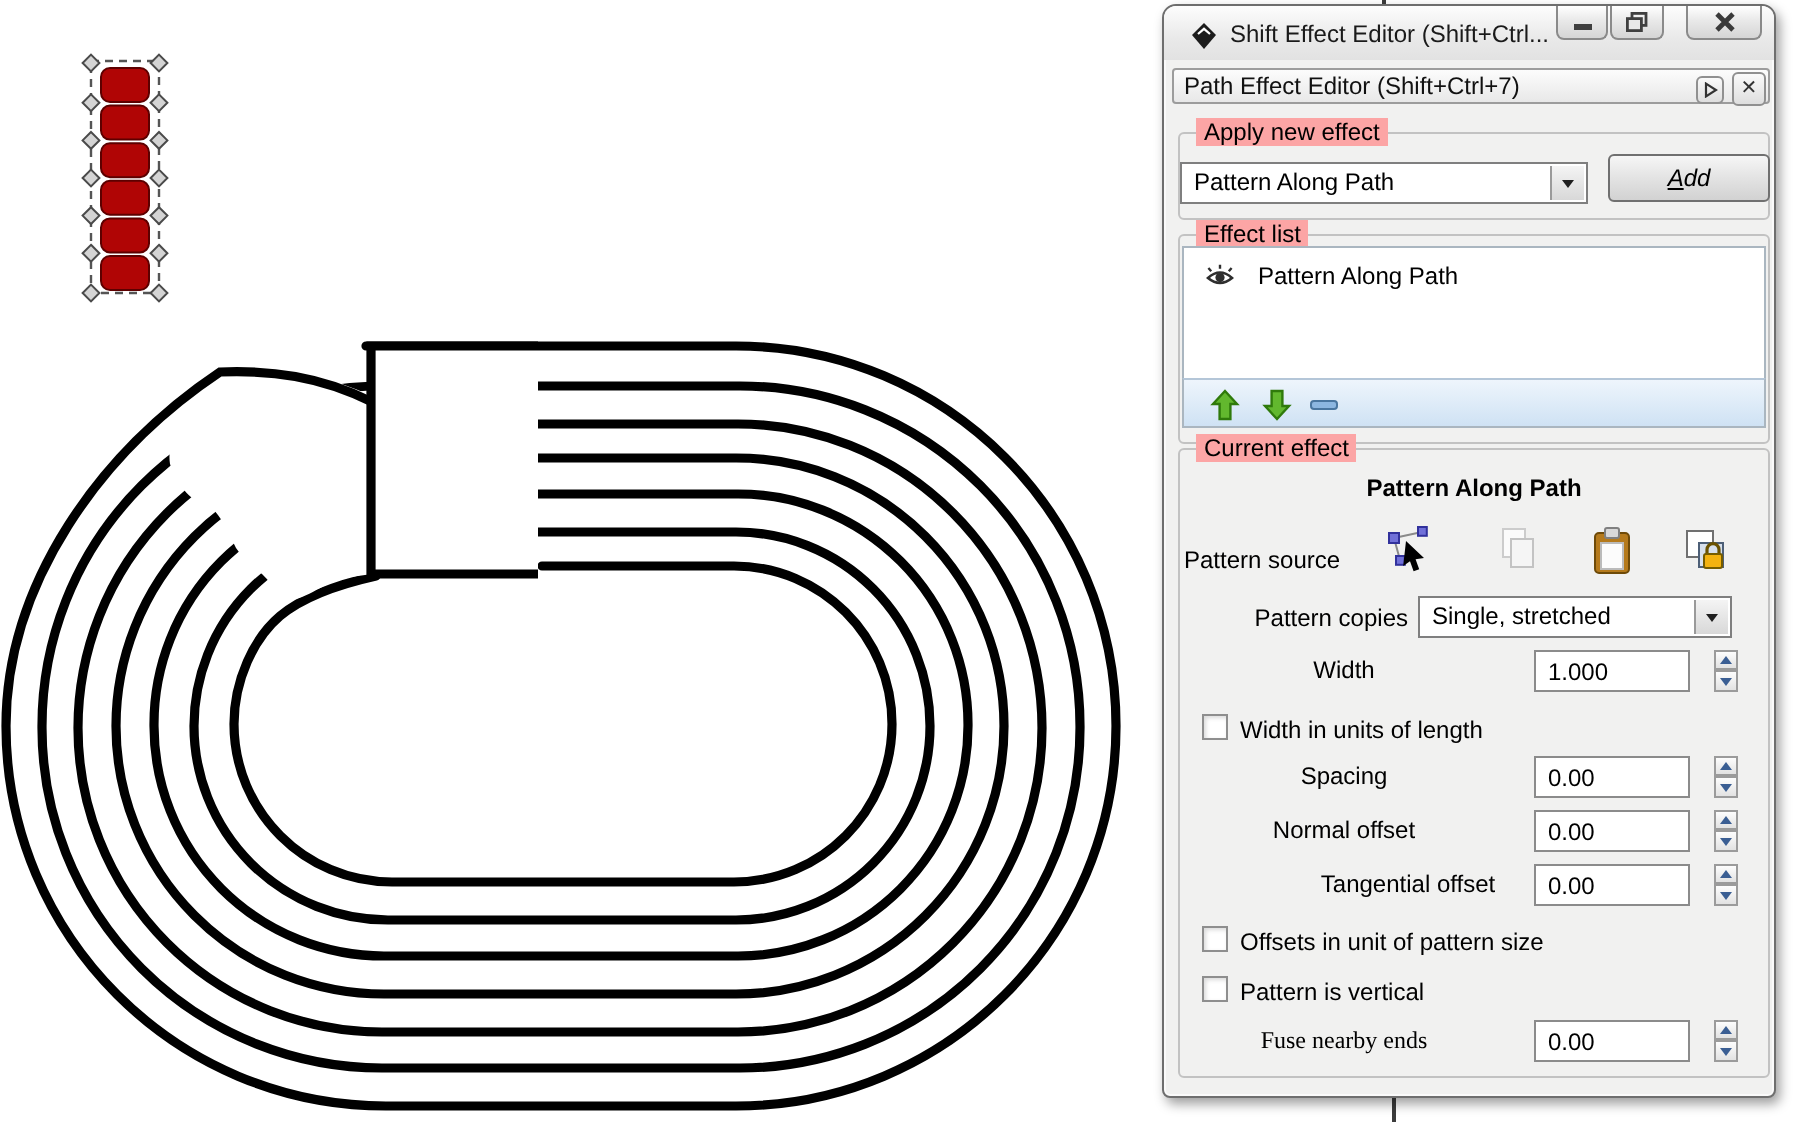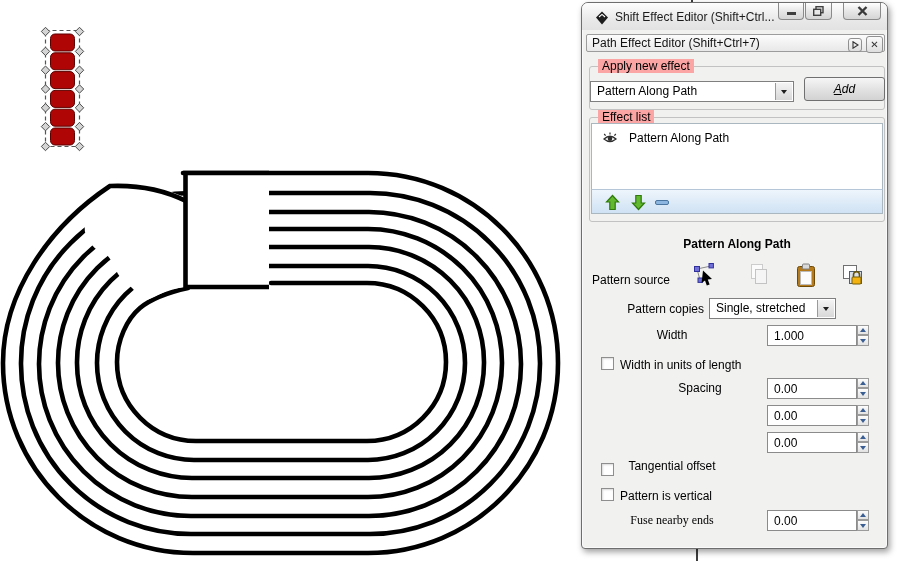--- a/index.html
+++ b/index.html
@@ -45,21 +45,21 @@
   #grp-current { left:7px; top:221px; width:296px; height:315px; }
 
   .combo { position:absolute; background:#fff; border:1px solid #7f7f7f; height:21px; }
   .combo-text { position:absolute; left:6px; top:2px; white-space:nowrap; }
   .combo-btn { position:absolute; right:1px; top:1px; bottom:1px; width:17px;
                background:linear-gradient(#f4f4f4,#d8d8d8); border-left:1px solid #9a9a9a;
                display:flex; align-items:center; justify-content:center; }
   .tri-down { width:0; height:0; border-left:3.5px solid transparent; border-right:3.5px solid transparent;
               border-top:4px solid #1f1f1f; }
   #combo-apply { left:8px; top:78px; width:204px; }
-  #combo-copies { left:127px; top:295px; width:127px;text-decoration:underline; }
+  #combo-copies { left:127px; top:295px; width:157px;text-decoration:underline; }
 
   #btn-add { position:absolute; left:222px; top:74px; width:81px; height:24px;
              background:linear-gradient(#f6f6f6,#e3e3e3 50%,#d2d2d2); border:1px solid #707070;
              border-radius:3px; text-align:center; line-height:22px;font-style:italic; }
   .ufirst { display:inline-block; }
   .ufirst::first-letter { text-decoration:underline; }
 
   #effect-listbox { position:absolute; left:9px; top:120px; width:292px; height:66px;
                     background:#fff; border:1px solid #aab6c0; border-bottom:none; }
   #effect-row { position:absolute; left:0; top:3px; width:100%; height:22px; }
@@ -72,21 +72,21 @@
   .minus-glyph { width:14px; height:5px; background:#8cb6e0; border:1px solid #49759f; border-radius:2px; }
 
   #cur-title { position:absolute; left:7px; top:234px; width:296px; text-align:center; font-weight:bold; }
   #lbl-pattern-source { position:absolute; left:10px; top:270px; }
   .srcicon { position:absolute; top:258px; width:26px; height:28px; display:flex; align-items:center; justify-content:center; }
   #icon-edit { left:110px; } #icon-copy { left:163px; } #icon-paste { left:211px; } #icon-link { left:257px; }
 
   #lbl-copies { position:absolute; left:0; top:299px; width:122px; text-align:right; }
 
   .fld-label { position:absolute; left:0; width:180px; text-align:center; }
-  .fld-input { position:absolute; left:185px; width:90px; height:21px; background:#fff;
+  .fld-input { position:absolute; left:185px; width:78px; height:21px; background:#fff;
                border:1px solid #8b8b8b; padding:3px 0 0 6px; }
   .spin { position:absolute; left:275px; width:12px; height:21px; }
   .spin .sb { position:absolute; left:0; width:12px; height:10px; background:linear-gradient(#fdfdfd,#e2e2e2);
               border:1px solid #9b9b9b; display:flex; align-items:center; justify-content:center; }
   .spin .sb.up { top:0; } .spin .sb.dn { top:10px; height:11px; }
   .tri-up-s { width:0;height:0;border-left:3px solid transparent;border-right:3px solid transparent;border-bottom:4px solid #3a5e93; }
   .tri-dn-s { width:0;height:0;border-left:3px solid transparent;border-right:3px solid transparent;border-top:4px solid #3a5e93; }
 
   .chk { position:absolute; left:19px; width:13px; height:13px; background:#fff; border:1px solid #8e8e8e;
          box-shadow: inset 1px 1px 2px rgba(0,0,0,.15); }
@@ -222,20 +222,23 @@
       <div class="tbbtn" id="btn-down">
         <svg width="15" height="17" viewBox="0 0 15 17">
           <path d="M7.5,15.5 L1.5,9 H4.8 V1.5 H10.2 V9 H13.5 Z" fill="#62b82e" stroke="#2f7a0b" stroke-width="1.2"></path>
         </svg>
       </div>
       <div class="tbbtn" id="btn-remove">
         <div class="minus-glyph"></div>
       </div>
     </div>
 
+    <div class="group" id="grp-current">
+      <span class="group-label">Current effect</span>
+    </div>
     <div id="cur-title">Pattern Along Path</div>
 
     <span id="lbl-pattern-source">Pattern source</span>
     <div class="srcicon" id="icon-edit">
       <svg width="24" height="26" viewBox="0 0 24 26">
         <path d="M4,7 L18,4 M4,7 L7,18" stroke="#8a8a8a" stroke-width="1"></path>
         <rect x="1.5" y="4.5" width="5" height="5" fill="#7070d8" stroke="#31319c"></rect>
         <rect x="16" y="1.5" width="4.4" height="4.4" fill="#7070d8" stroke="#31319c"></rect>
         <rect x="5" y="16" width="4.4" height="4.4" fill="#7070d8" stroke="#31319c"></rect>
         <path d="M10,8.5 L19,17 L14.8,17.6 L16.6,22.6 L13.8,23.6 L12,18.6 L8.6,21 Z" fill="#000"></path>
@@ -275,42 +278,43 @@
     <div class="fld-input" style="top:322px;">1.000</div>
     <div class="spin" style="top:322px;">
       <div class="sb up">
           <div class="tri-up-s"></div>
         </div>
       <div class="sb dn">
           <div class="tri-dn-s"></div>
         </div>
     </div>
 
-    <span class="fld-label" style="top:378px;margin-left:28px;">Spacing</span>
+    <span class="fld-label" style="top:378px;">Spacing</span>
     <div class="fld-input" style="top:375px;">0.00</div>
     <div class="spin" style="top:375px;">
       <div class="sb up">
           <div class="tri-up-s"></div>
         </div>
       <div class="sb dn">
           <div class="tri-dn-s"></div>
         </div>
     </div>
 
+    <span class="fld-label" style="top:405px;">Normal offset</span>
     <div class="fld-input" style="top:402px;">0.00</div>
     <div class="spin" style="top:402px;">
       <div class="sb up">
           <div class="tri-up-s"></div>
         </div>
       <div class="sb dn">
           <div class="tri-dn-s"></div>
         </div>
     </div>
 
-    <span class="fld-label" style="top:456px;">Tangential offset</span>
+    <span class="fld-label" style="top:432px;margin-left:32px;">Tangential offset</span>
     <div class="fld-input" style="top:429px;">0.00</div>
     <div class="spin" style="top:429px;">
       <div class="sb up">
           <div class="tri-up-s"></div>
         </div>
       <div class="sb dn">
           <div class="tri-dn-s"></div>
         </div>
     </div>
 
@@ -322,18 +326,19 @@
         </div>
       <div class="sb dn">
           <div class="tri-dn-s"></div>
         </div>
     </div>
 
     <div class="chk" style="top:354px;"></div>
     <span class="chk-label" style="top:355px;">Width in units of length</span>
 
     <div class="chk" style="top:460px;"></div>
+    <span class="chk-label" style="top:461px;">Offsets in unit of pattern size</span>
 
     <div class="chk" style="top:485px;"></div>
     <span class="chk-label" style="top:486px;">Pattern is vertical</span>
 
   </div>
 </div>
 
 </body></html>

